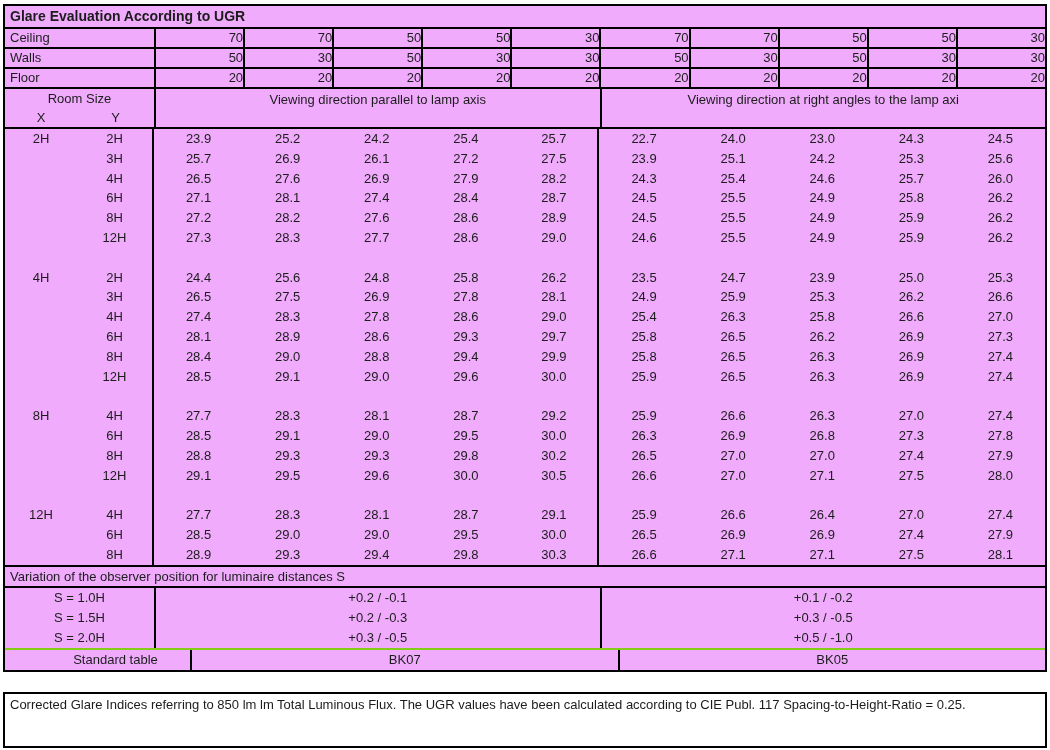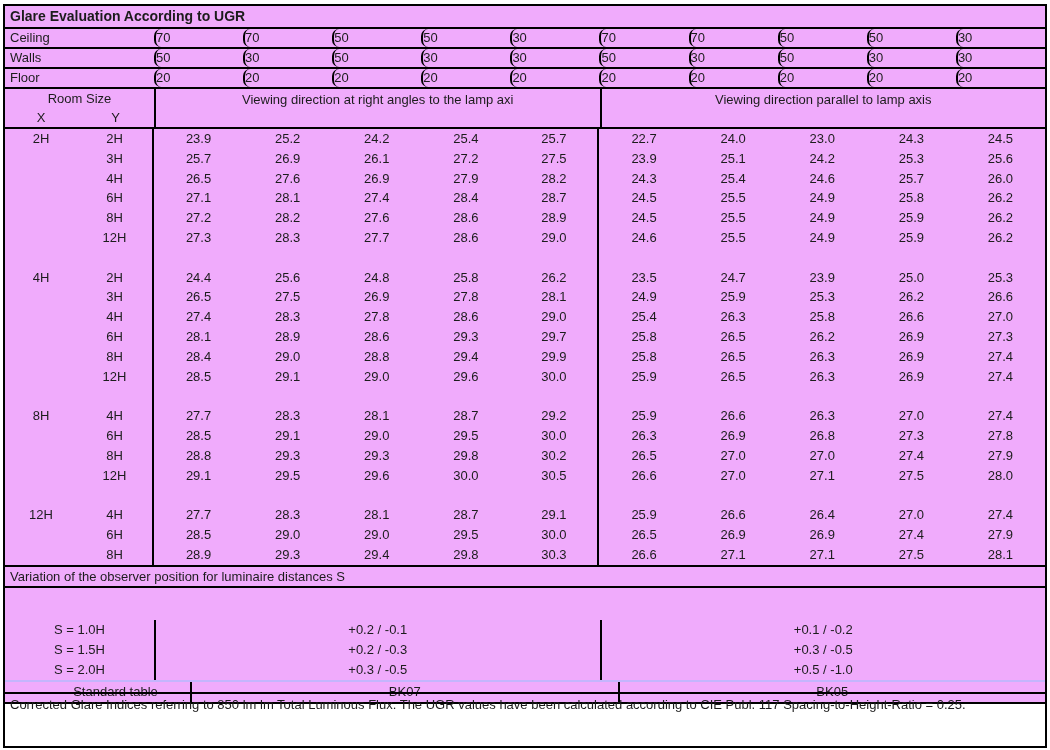--- a/index.html
+++ b/index.html
@@ -25,21 +25,21 @@
     font-weight: bold; font-size: 14px;
     padding-left: 5px;
   }
   .surface-row {
     display: grid;
     grid-template-columns: 149px repeat(10, 1fr);
     height: 20px; line-height: 17px;
     border-bottom: 2px solid #000;
   }
   .surf-label { padding-left: 5px; }
-  .surf-cell { border-left: 2px solid #000; text-align: left; border-radius: 7px; }
+  .surf-cell { border-left: 2px solid #000; text-align: right; }
   .header-row {
     display: grid;
     grid-template-columns: 149px 1fr 1fr;
     height: 40px;
     border-bottom: 2px solid #000;
   }
   .rs-cell { display: flex; flex-direction: column; }
   .rs-title { height: 20px; line-height: 20px; text-align: center; }
   .rs-xy { height: 20px; display: grid; grid-template-columns: 72px 77px; }
   .rs-xy span { text-align: center; line-height: 18px; }
@@ -52,21 +52,21 @@
   }
   .body-row .cell { text-align: center; }
   .y-cell { border-right: 2px solid #000; }
   .group-end { border-right: 2px solid #000; }
   .var-title-row {
     height: 23px; line-height: 19px;
     border-top: 2px solid #000;
     border-bottom: 2px solid #000;
     padding-left: 5px;
   }
-  .tri-block { border-bottom: 2px solid #c4b5fd; margin-top: 32px; }
+  .tri-block { border-bottom: 2px solid #84cc16; }
   .tri-row {
     display: grid;
     grid-template-columns: 149px 1fr 1fr;
     height: 20px; line-height: 20px;
   }
   .tri-row .lab { text-align: center; }
   .tri-row .half { border-left: 2px solid #000; text-align: center; }
   .summary-block .tri-row { height: 20px; padding-left: 36px; }
   .footer-box {
     position: absolute; left: 3px; top: 692px;
@@ -127,22 +127,22 @@
       </div>
 
     <div class="header-row">
       <div class="rs-cell">
         <div class="rs-title">Room Size</div>
         <div class="rs-xy">
           <span>X</span>
           <span>Y</span>
         </div>
       </div>
+      <div class="group-cell">Viewing direction parallel to lamp axis</div>
       <div class="group-cell">Viewing direction at right angles to the lamp axi</div>
-      <div class="group-cell">Viewing direction parallel to lamp axis</div>
     </div>
 
     <div class="body-rows" id="body-rows">
         <div class="body-row">
           <div class="cell x-cell">2H</div>
           <div class="cell y-cell">2H</div>
           <div class="cell">23.9</div>
           <div class="cell">25.2</div>
           <div class="cell">24.2</div>
           <div class="cell">25.4</div>

